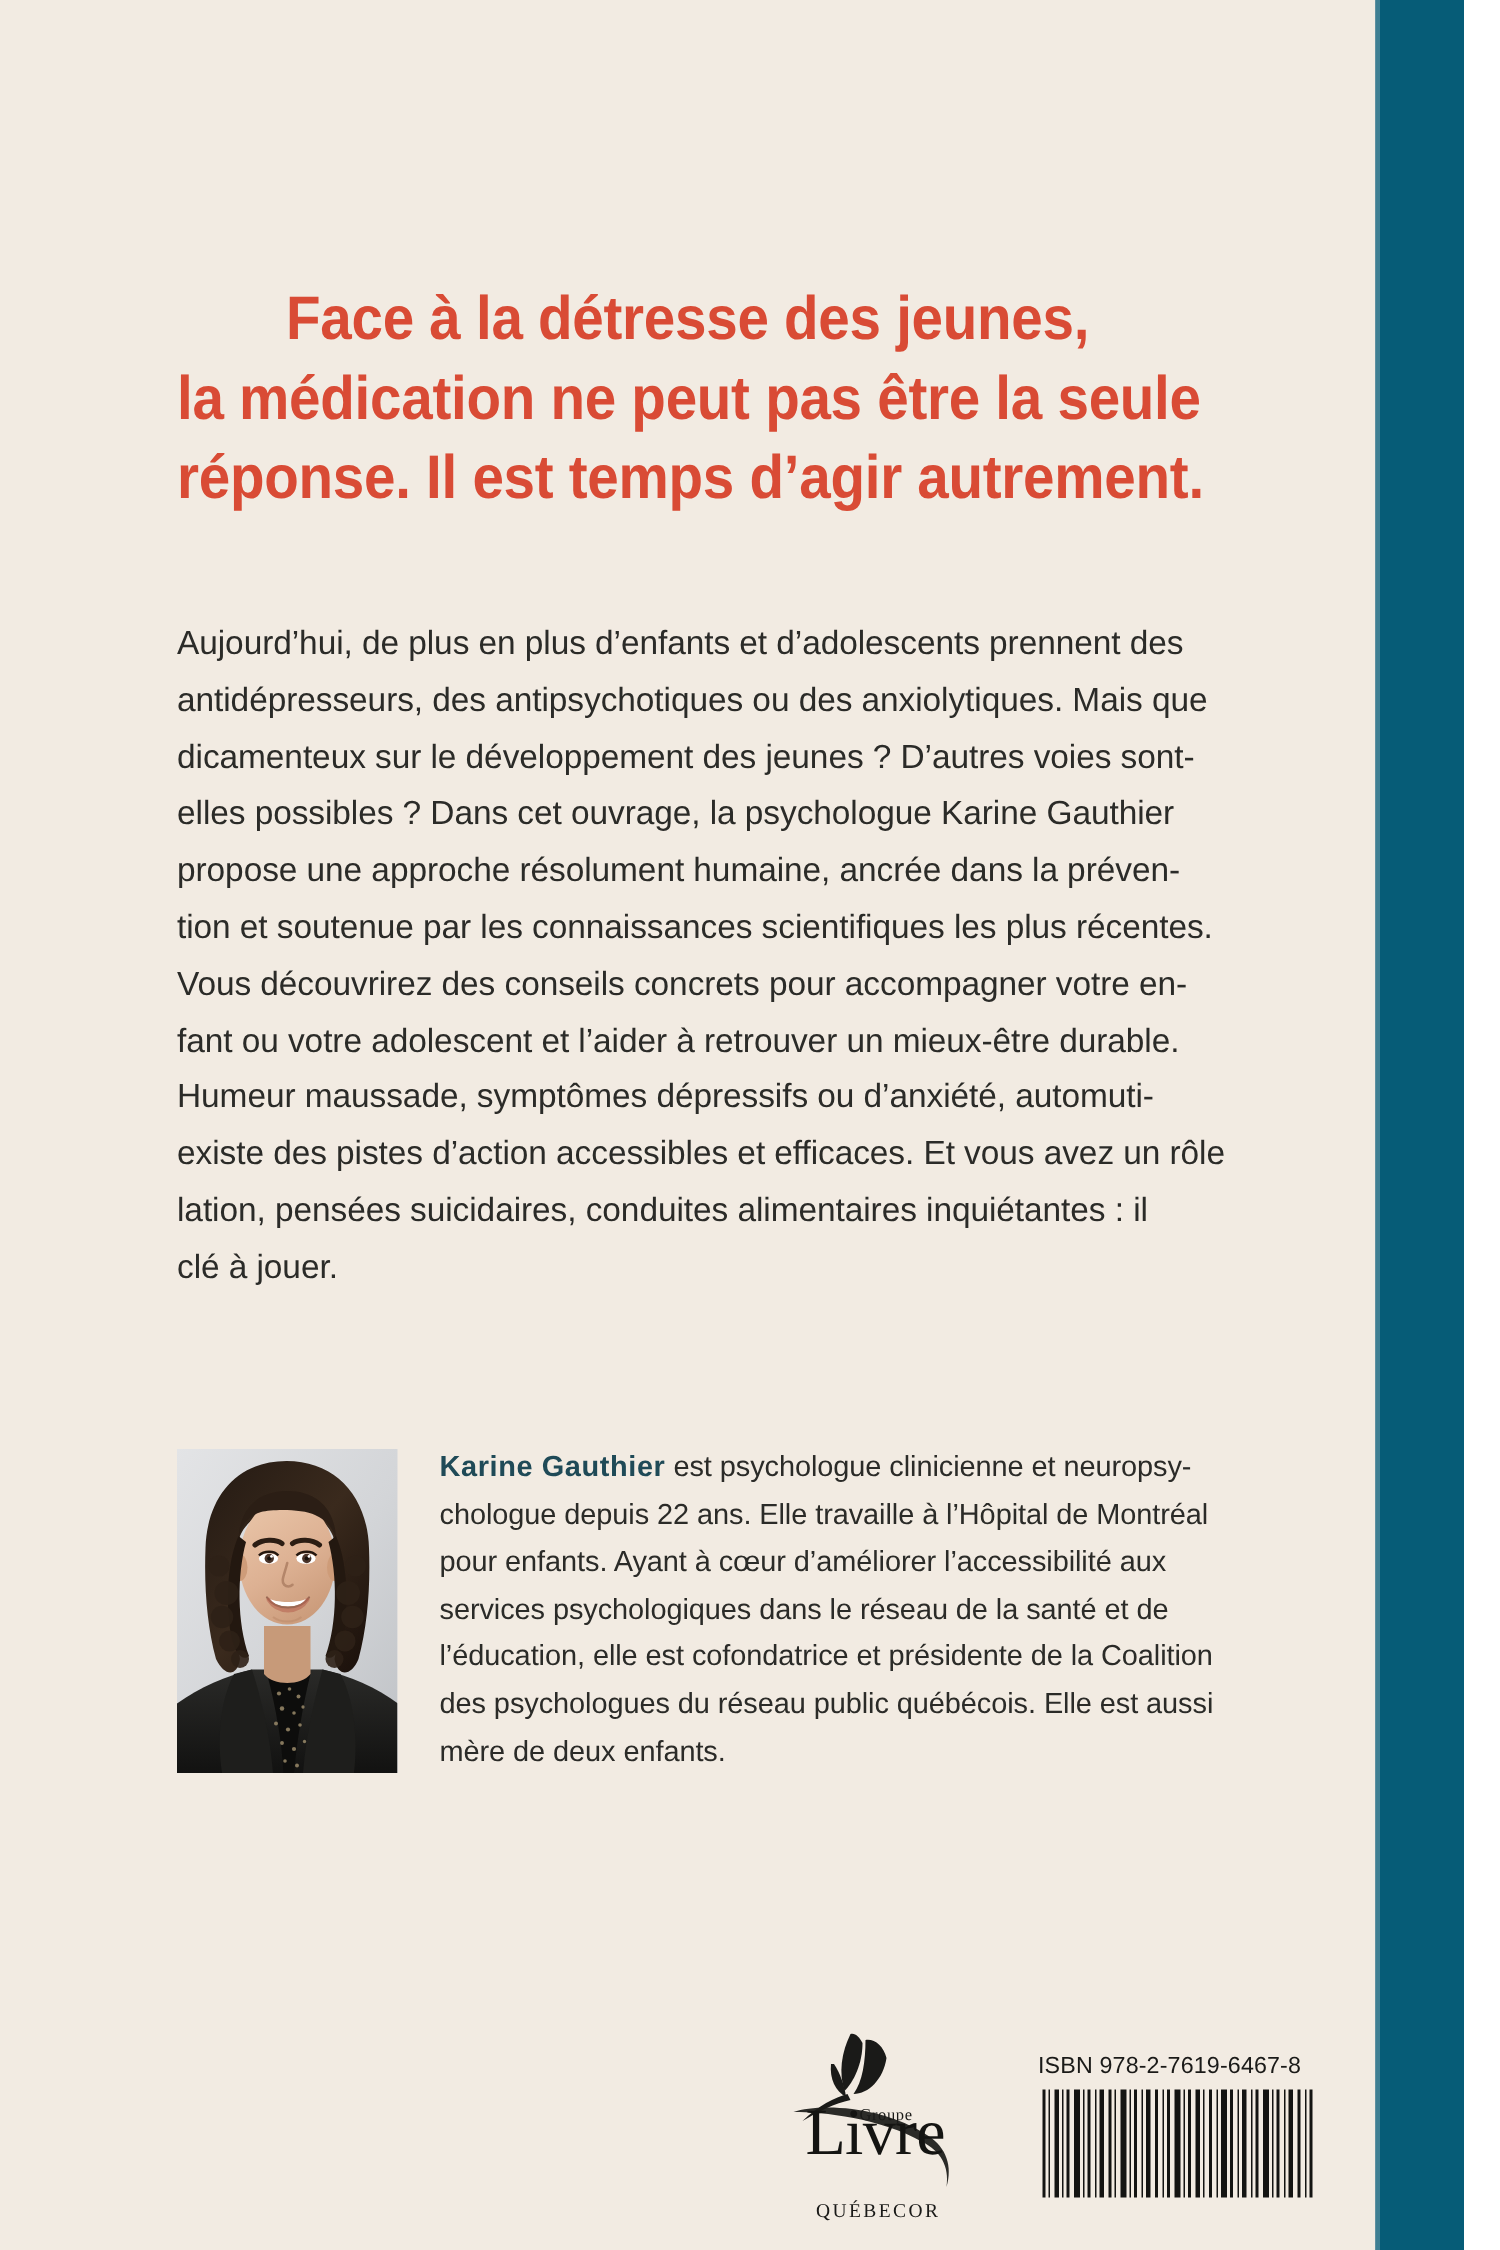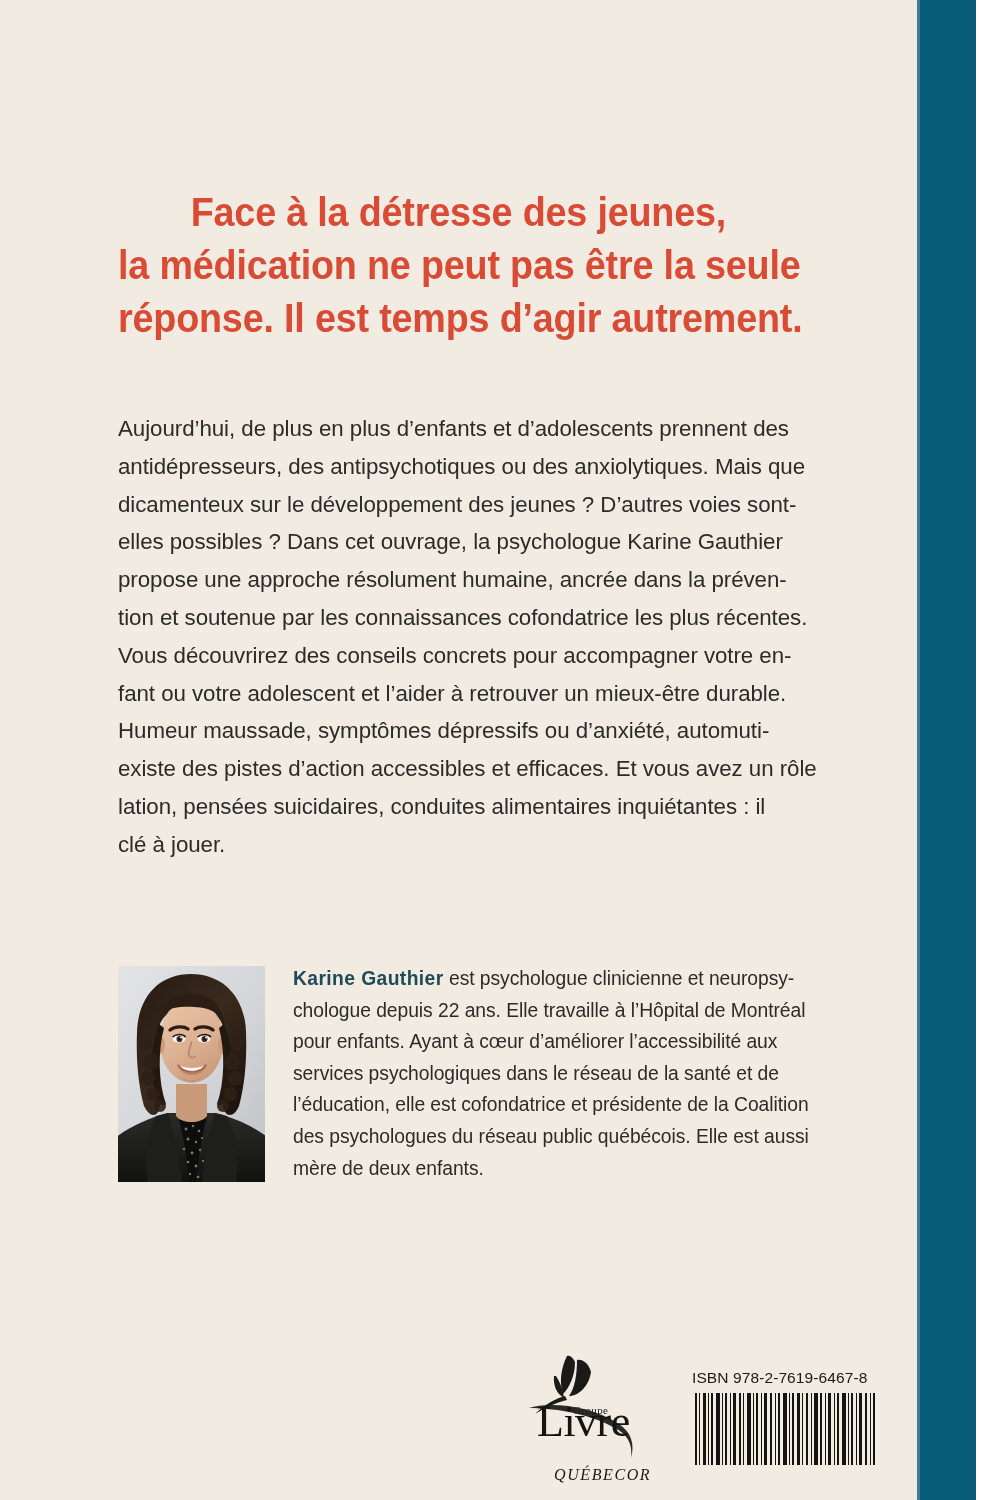--- a/index.html
+++ b/index.html
@@ -136,27 +136,26 @@
     position: absolute;
     left: 18px;
     top: 44px;
     font-family: "Liberation Serif", serif;
     font-size: 44px;
     letter-spacing: -0.5px;
     color: #141412;
   }
   .logo-text-quebecor {
     position: absolute;
-    left: 35px;
+    left: 25px;
     top: 114px;
     font-family: "Liberation Serif", serif;
-    font-size: 16px;
+    font-size: 13px;
     letter-spacing: 1.6px;
     color: #1A1A18;
-    font-style: italic;
   }
 
   
   .isbn-block {
     position: absolute;
     left: 692px;
     top: 1369px;
     width: 186px;
   }
   .isbn-text {
@@ -186,21 +185,21 @@
     <span class="hl-line hl-2">la médication ne peut pas être la seule</span>
     <span class="hl-line hl-3">réponse. Il est temps d’agir autrement.</span>
   </div>
 
   <div class="blurb">
     <span class="bl-line">Aujourd’hui, de plus en plus d’enfants et d’adolescents prennent des</span>
     <span class="bl-line">antidépresseurs, des antipsychotiques ou des anxiolytiques. Mais que</span>
     <span class="bl-line">dicamenteux sur le développement des jeunes ? D’autres voies sont-</span>
     <span class="bl-line">elles possibles ? Dans cet ouvrage, la psychologue Karine Gauthier</span>
     <span class="bl-line">propose une approche résolument humaine, ancrée dans la préven-</span>
-    <span class="bl-line">tion et soutenue par les connaissances cofondatrice les plus récentes.</span>
+    <span class="bl-line">tion et soutenue par les connaissances scientifiques les plus récentes.</span>
     <span class="bl-line">Vous découvrirez des conseils concrets pour accompagner votre en-</span>
     <span class="bl-line">fant ou votre adolescent et l’aider à retrouver un mieux-être durable.</span>
     <span class="bl-line">Humeur maussade, symptômes dépressifs ou d’anxiété, automuti-</span>
     <span class="bl-line">existe des pistes d’action accessibles et efficaces. Et vous avez un rôle</span>
     <span class="bl-line">lation, pensées suicidaires, conduites alimentaires inquiétantes : il</span>
     <span class="bl-line">clé à jouer.</span>
   </div>
 
   <div class="author-block">
 

